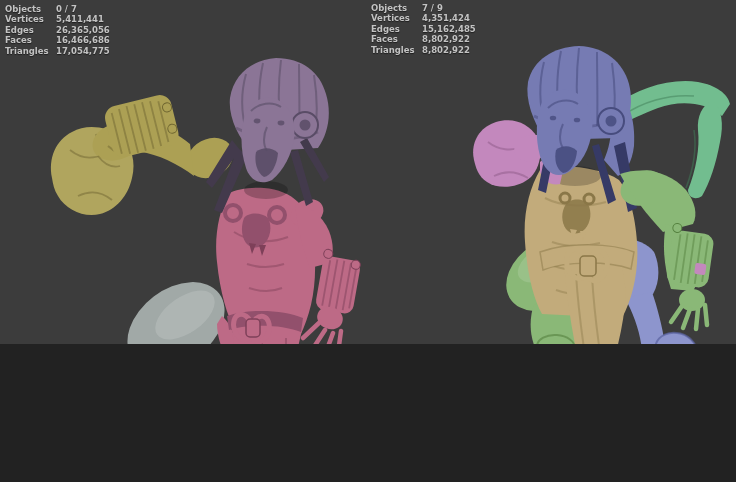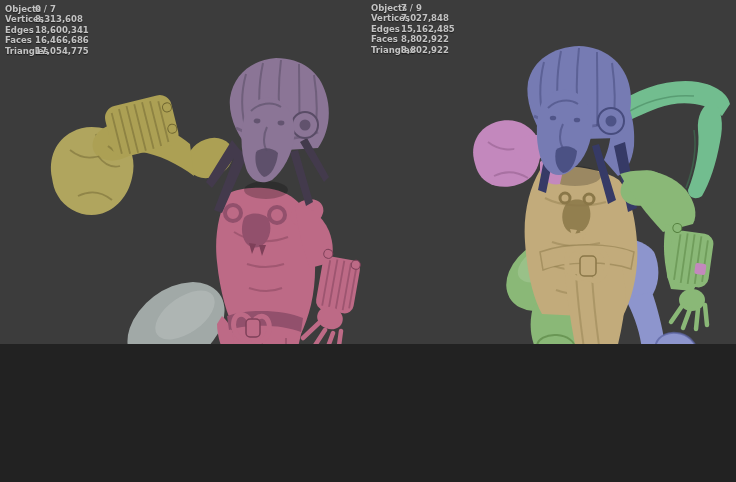--- a/index.html
+++ b/index.html
@@ -3,21 +3,21 @@
 <meta charset="utf-8">
 <style>
   html,body{margin:0;padding:0;background:#222;}
   #screen{position:relative;width:736px;height:344px;overflow:hidden;
           font-family:"DejaVu Sans", sans-serif;font-weight:bold;}
   #scene{position:absolute;left:0;top:0;}
   .stats{position:absolute;font-size:8.5px;line-height:10.4px;
          text-shadow:0 1px 1px rgba(0,0,0,.5);white-space:nowrap;}
   .srow{display:flex;}
   .slabel{display:inline-block;width:30px;}
-  .sval{display:inline-block;}
+  .sval{display:inline-block;padding-left:21px;}
 </style>
 </head>
 <body style="background: rgb(60, 60, 60);">
 
 <div id="screen">
 <svg id="scene" width="736" height="482" viewBox="0 0 736 482">
 
   <rect width="736" height="482" fill="#3c3c3c"></rect>
 
   <path d="M0,431 L137,482" fill="none" stroke-width="1.2" opacity=".85" stroke="#5f9063"></path>
@@ -200,44 +200,44 @@
   </g>
 </svg>
 
 <div class="stats" style="left: 5px; top: 4px; color: rgb(195, 195, 195);">
   <div class="srow">
     <span class="slabel">Objects</span>
     <span class="sval">0 / 7</span>
   </div>
   <div class="srow">
     <span class="slabel">Vertices</span>
-    <span class="sval">8,313,608</span>
+    <span class="sval">5,411,441</span>
   </div>
   <div class="srow">
     <span class="slabel">Edges</span>
-    <span class="sval">18,600,341</span>
+    <span class="sval">26,365,056</span>
   </div>
   <div class="srow">
     <span class="slabel">Faces</span>
     <span class="sval">16,466,686</span>
   </div>
   <div class="srow">
     <span class="slabel">Triangles</span>
     <span class="sval">17,054,775</span>
   </div>
 </div>
 
 <div class="stats" style="left: 371px; top: 3px; color: rgb(195, 195, 195);">
   <div class="srow">
     <span class="slabel">Objects</span>
     <span class="sval">7 / 9</span>
   </div>
   <div class="srow">
     <span class="slabel">Vertices</span>
-    <span class="sval">7,027,848</span>
+    <span class="sval">4,351,424</span>
   </div>
   <div class="srow">
     <span class="slabel">Edges</span>
     <span class="sval">15,162,485</span>
   </div>
   <div class="srow">
     <span class="slabel">Faces</span>
     <span class="sval">8,802,922</span>
   </div>
   <div class="srow">

